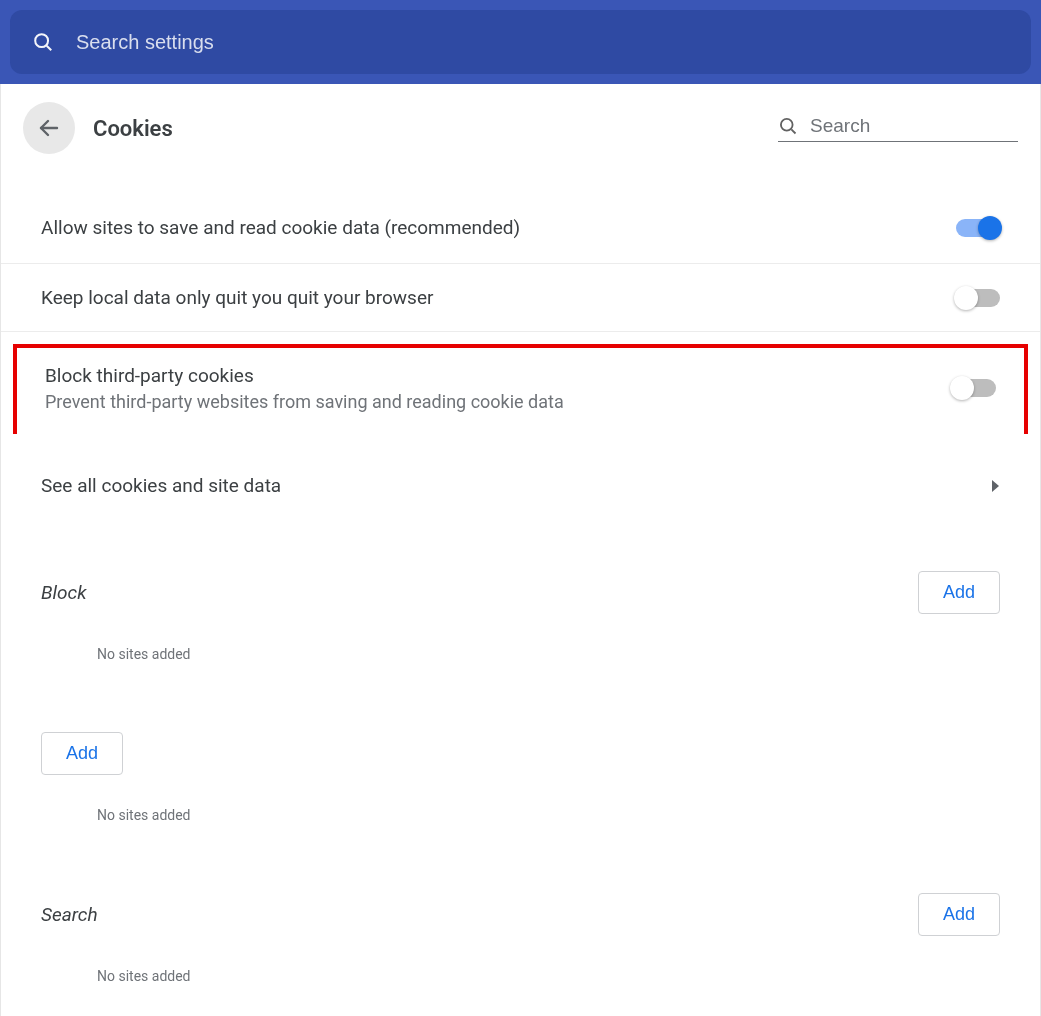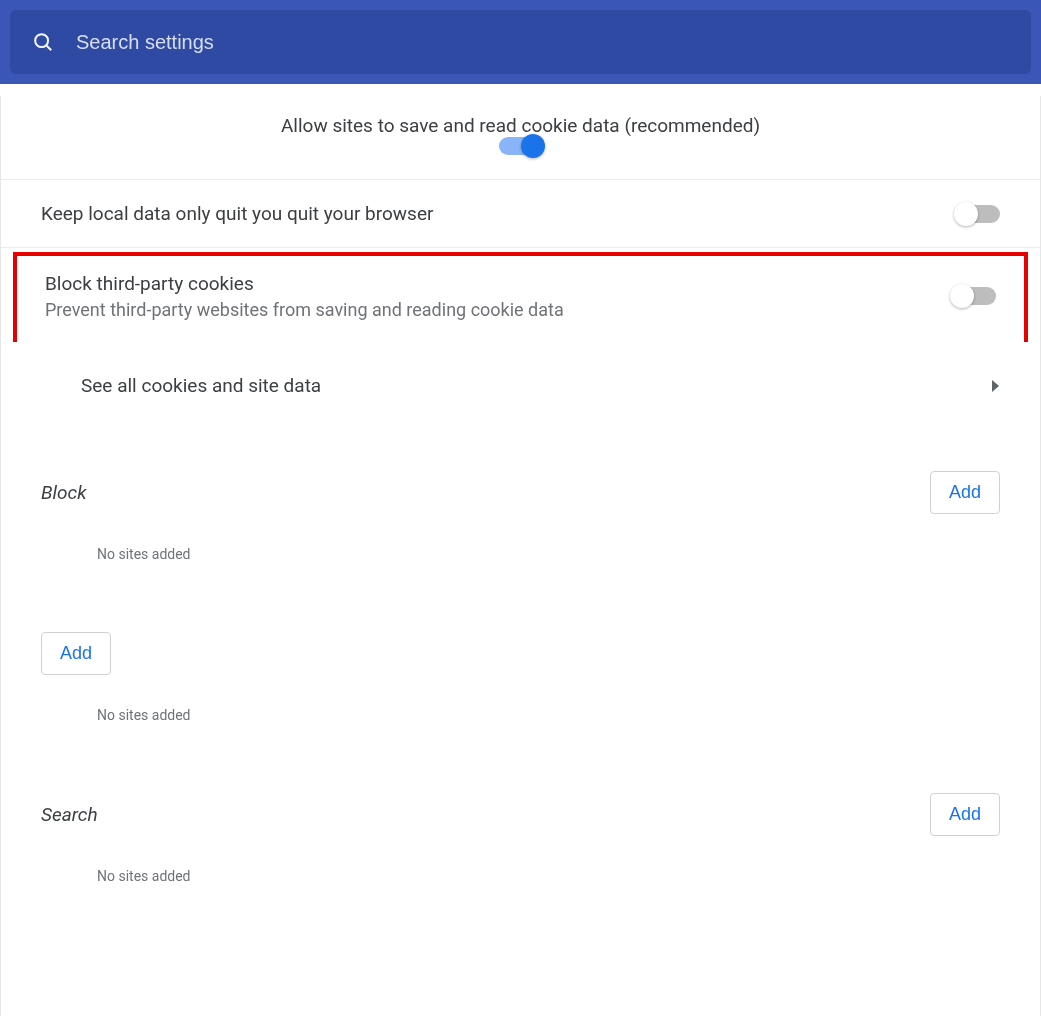--- a/index.html
+++ b/index.html
@@ -17,21 +17,21 @@
     display: flex;
     align-items: center;
   }
   .search-box {
     background: #2f4aa3;
     flex: 1;
     height: 64px;
     display: flex;
     align-items: center;
     padding: 0 22px;
-    border-radius: 6px;
+    border-radius: 12px;
   }
   .search-box .icon { color: #fff; opacity: 0.95; margin-right: 22px; display:flex;}
   .search-box input {
     background: transparent;
     border: none;
     outline: none;
     color: #fff;
     font-size: 20px;
     width: 100%;
   }
@@ -96,21 +96,21 @@
     border-radius: 50%;
     top: -3px;
     box-shadow: 0 1px 3px rgba(0,0,0,0.3);
   }
   .toggle.on { background: #8ab4f8; }
   .toggle.on .knob { background: #1a73e8; right: -2px; }
   .toggle.off { background: #bdbdbd; }
   .toggle.off .knob { background: #fff; left: -2px; }
   .highlight {
     border: 4px solid #e60000;
-    margin: 4px 12px;
+    margin: 12px 12px;
     padding: 16px 28px 22px 28px;
   }
   .chevron {
     color: #5f6368;
     display:flex;
   }
   .section-head {
     display: flex;
     align-items: center;
     padding: 34px 40px 14px 40px;
@@ -121,21 +121,21 @@
     font-weight: 400;
     flex: 1;
     font-style: italic;
   }
   .add-btn {
     background: #fff;
     border: 1px solid #cfd1d4;
     color: #1a73e8;
     font-size: 18px;
     font-weight: 500;
-    padding: 10px 18px;
+    padding: 10px 24px;
     border-radius: 4px;
     cursor: pointer;
   }
   .empty-msg {
     padding: 18px 40px 36px 96px;
     font-size: 14px;
     color: #6f7378;
   }
   svg { display: block; }
 </style>
@@ -149,22 +149,40 @@
           <circle cx="10.5" cy="10.5" r="7"></circle>
           <line x1="21" y1="21" x2="16" y2="16"></line>
         </svg>
     </span>
     <input type="text" placeholder="Search settings" style="">
   </div>
 </div>
 
 <div class="content">
 
-
-  <div class="row first" style="margin-top:12px;flex-direction:column;">
+  <div class="header-row">
+    <div class="back-btn">
+      <svg width="24" height="24" viewBox="0 0 24 24" fill="none" stroke="#5f6368" stroke-width="2.4" stroke-linecap="round" stroke-linejoin="round">
+          <line x1="20" y1="12" x2="4" y2="12"></line>
+          <polyline points="11 5 4 12 11 19"></polyline>
+        </svg>
+    </div>
+    <div class="page-title">Cookies</div>
+    <div class="inline-search">
+      <span class="icon">
+        <svg width="20" height="20" viewBox="0 0 24 24" fill="none" stroke="#616161" stroke-width="2.2">
+            <circle cx="10.5" cy="10.5" r="7"></circle>
+            <line x1="21" y1="21" x2="16" y2="16"></line>
+          </svg>
+      </span>
+      <input type="text" placeholder="Search" style="">
+    </div>
+  </div>
+
+  <div class="row first" style="margin-top:12px;">
     <div class="label-block">
       <div class="title">Allow sites to save and read cookie data (recommended)</div>
     </div>
     <div class="toggle on">
       <div class="knob"></div>
     </div>
   </div>
 
   <div class="row">
     <div class="label-block">
@@ -178,21 +196,21 @@
   <div class="row highlight no-border">
     <div class="label-block">
       <div class="title">Block third-party cookies</div>
       <div class="subtitle">Prevent third-party websites from saving and reading cookie data</div>
     </div>
     <div class="toggle off">
       <div class="knob"></div>
     </div>
   </div>
 
-  <div class="row no-border" style="padding-top:28px; padding-bottom:28px;margin-left:40px;">
+  <div class="row no-border" style="padding-top:28px; padding-bottom:28px;">
     <div class="label-block">
       <div class="title">See all cookies and site data</div>
     </div>
     <span class="chevron">
       <svg width="10" height="14" viewBox="0 0 10 14">
           <polygon points="2,1 9,7 2,13" fill="#5f6368"></polygon>
         </svg>
     </span>
   </div>
 

